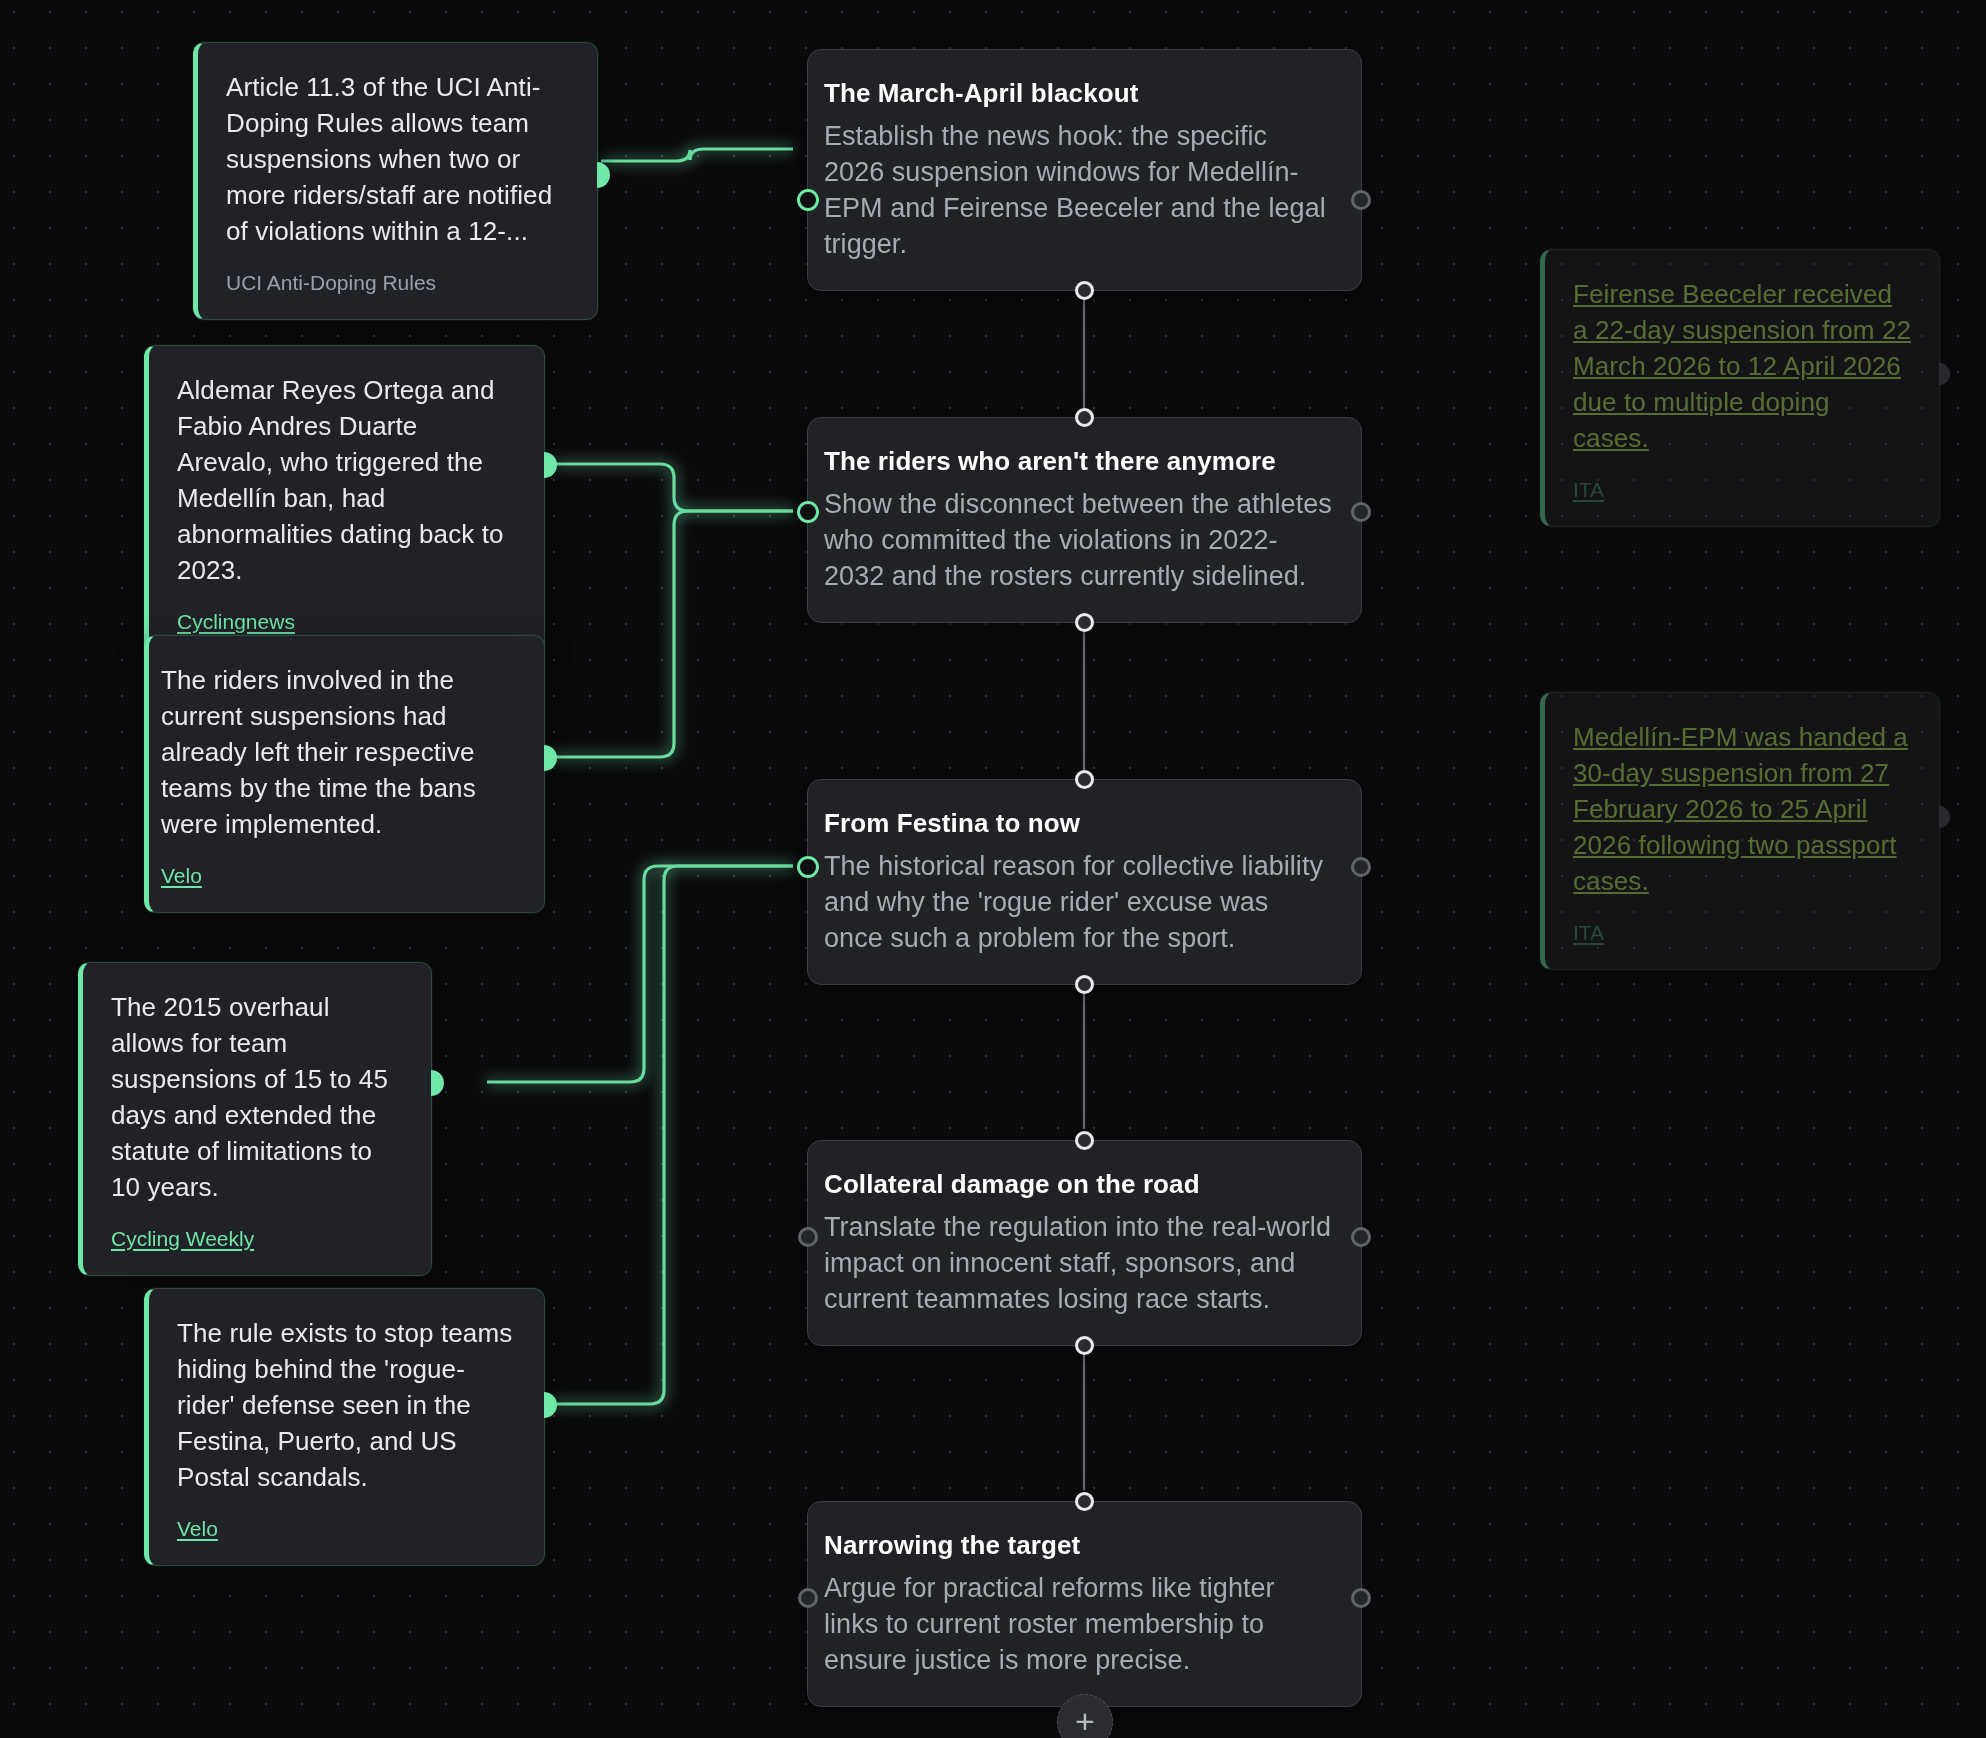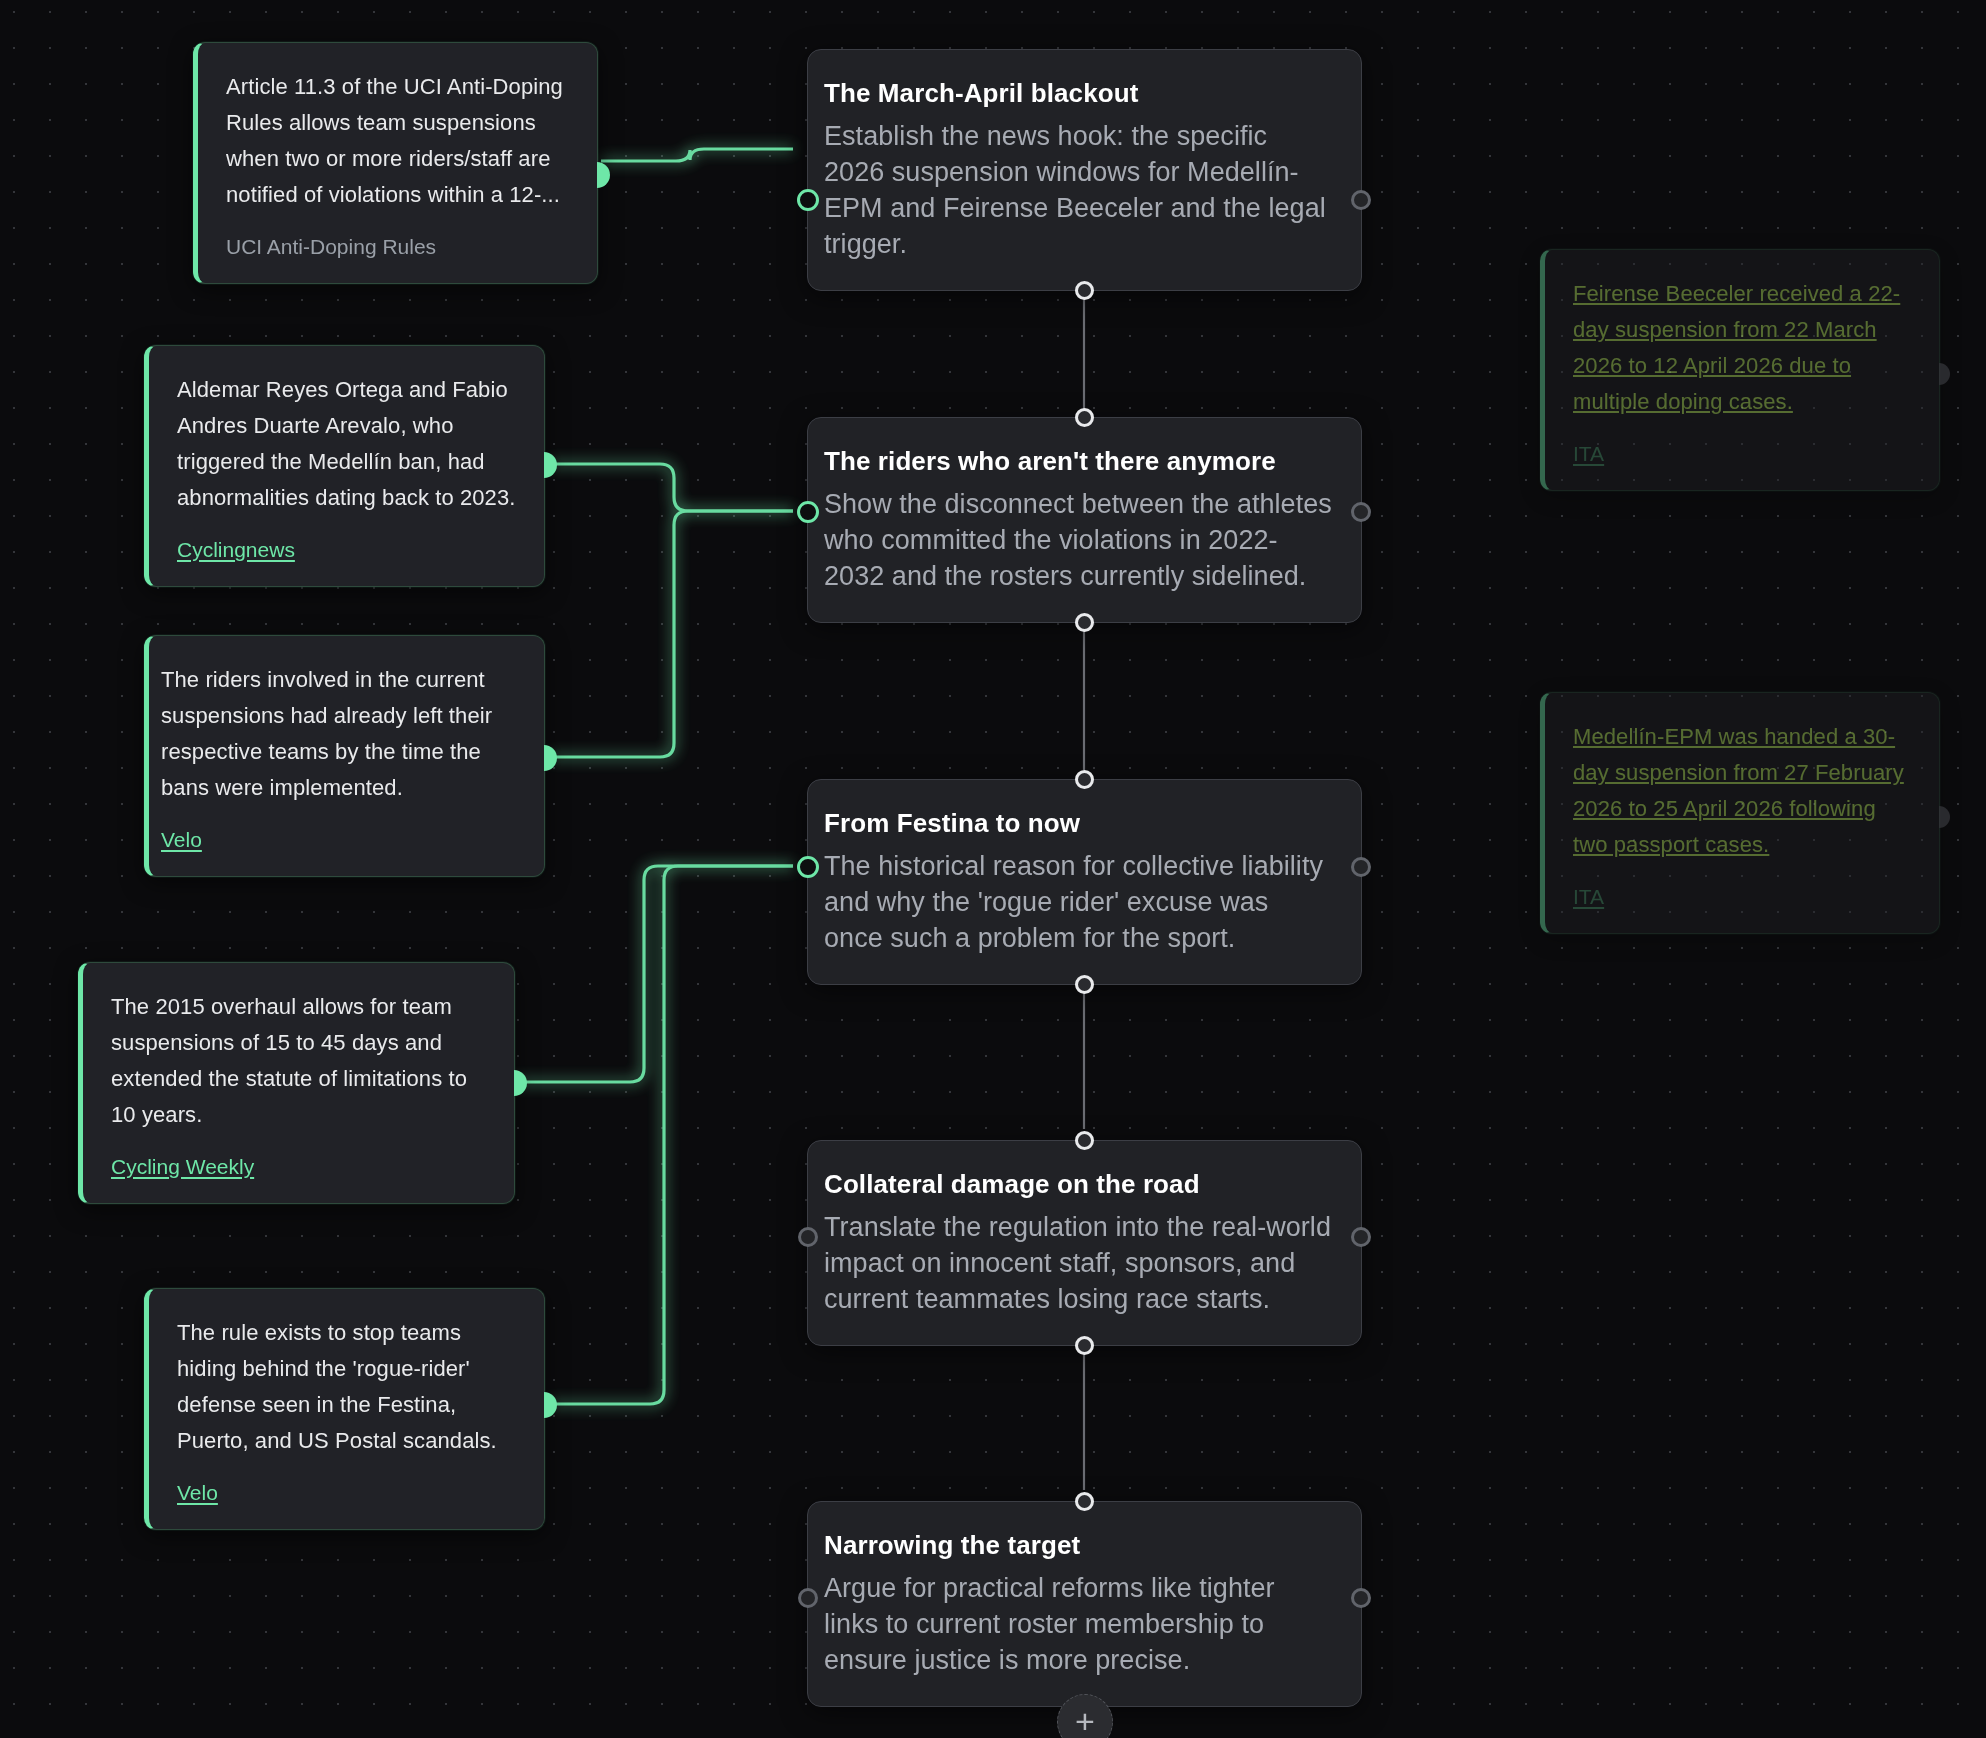--- a/index.html
+++ b/index.html
@@ -45,21 +45,21 @@
   .src-node {
     border-radius: 12px;
     background: #212227;
     border: 1px solid #2e4a3c;
     border-left: 5px solid #6ee7a8;
     padding: 26px 28px 22px 28px;
     box-shadow: 0 0 0 1px rgba(110,231,168,0.06), 0 6px 22px rgba(0,0,0,0.55);
   }
   .src-node .src-text {
     color: #e9eaec;
-    font-size: 22px;
+    font-size: 26px;
     line-height: 36px;
     letter-spacing: 0.1px;
   }
   .src-node .src-link {
     display: inline-block;
     margin-top: 20px;
     color: #6ee7a8;
     font-size: 21px;
     line-height: 28px;
     text-decoration: underline;
@@ -205,21 +205,21 @@
     <div class="src-link">Cyclingnews</div>
     <div class="handle h-src-right" style="right:-13px; top:106px;"></div>
   </div>
 
   <div class="node src-node" style="left:144px; top:635px; width:401px;padding-left:12px;">
     <div class="src-text">The riders involved in the current suspensions had already left their respective teams by the time the bans were implemented.</div>
     <div class="src-link">Velo</div>
     <div class="handle h-src-right" style="right:-13px; top:109px;"></div>
   </div>
 
-  <div class="node src-node" style="left:78px; top:962px; width:437px;">
+  <div class="node src-node" style="left:78px; top:962px; width:354px;">
     <div class="src-text">The 2015 overhaul allows for team suspensions of 15 to 45 days and extended the statute of limitations to 10 years.</div>
     <div class="src-link">Cycling Weekly</div>
     <div class="handle h-src-right" style="right:-13px; top:107px;"></div>
   </div>
 
   <div class="node src-node" style="left:144px; top:1288px; width:401px;">
     <div class="src-text">The rule exists to stop teams hiding behind the 'rogue-rider' defense seen in the Festina, Puerto, and US Postal scandals.</div>
     <div class="src-link">Velo</div>
     <div class="handle h-src-right" style="right:-13px; top:103px;"></div>
   </div>

